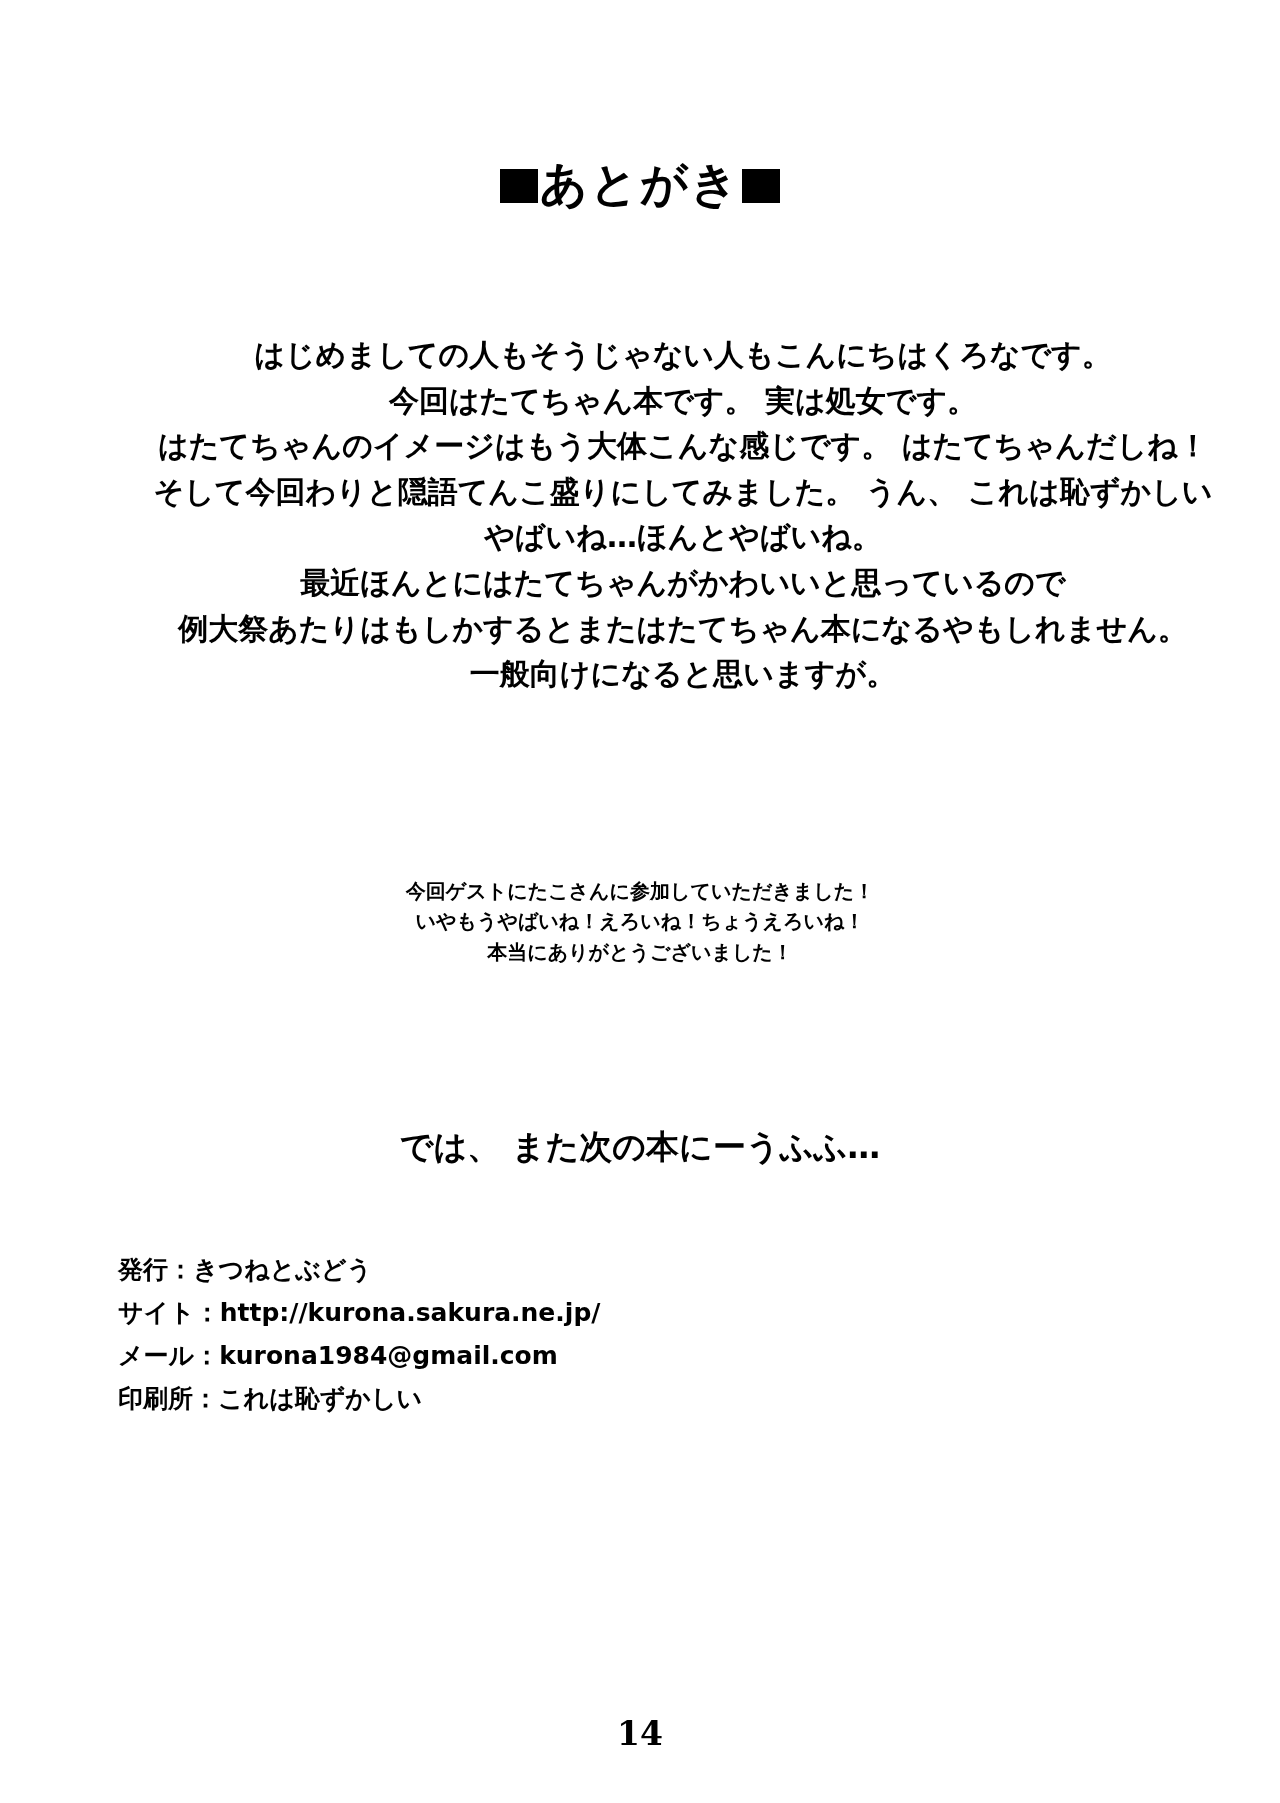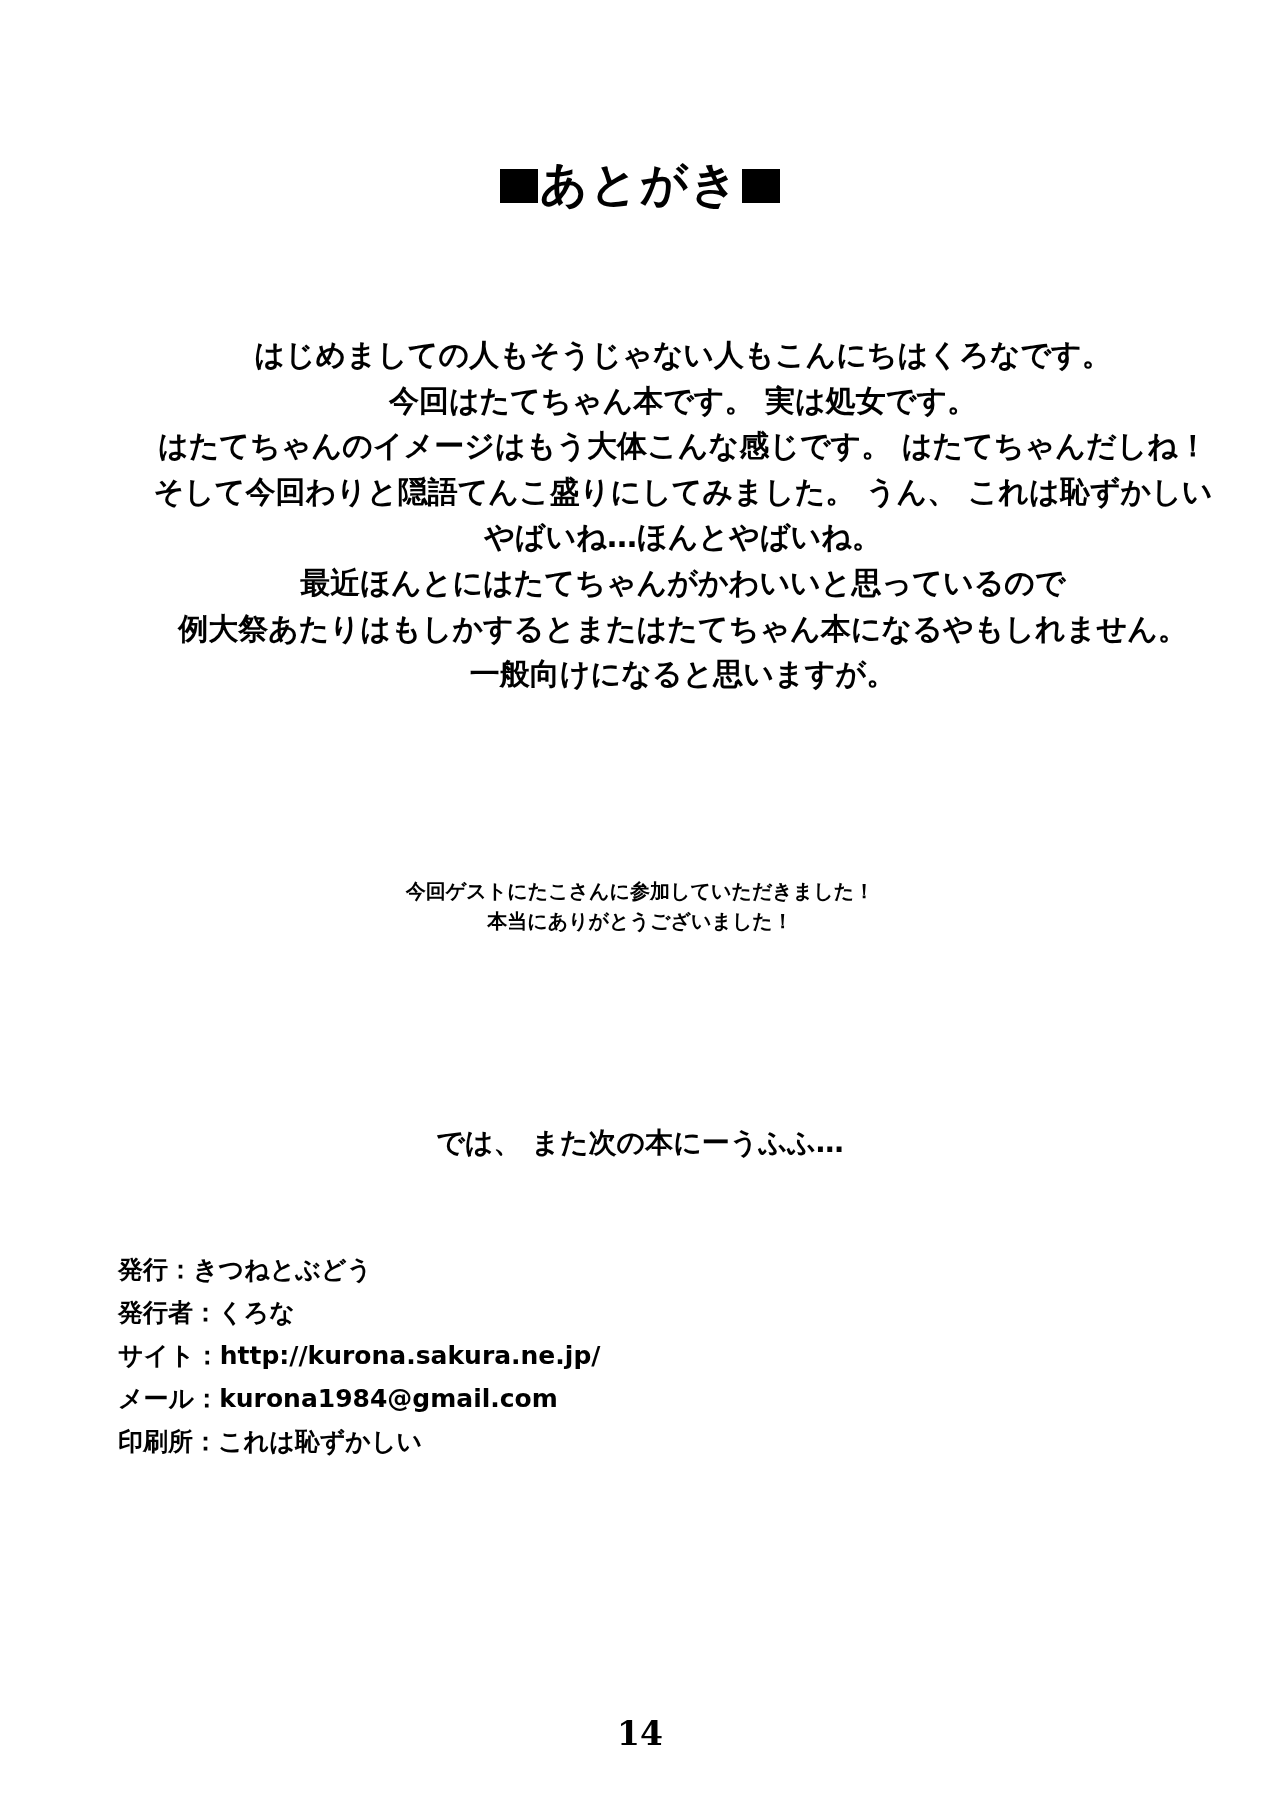--- a/index.html
+++ b/index.html
@@ -69,21 +69,21 @@
     top: 332px;
     font-size: 30px;
     padding-left: 43px;
   }
   #para-guest {
     top: 876px;
     font-size: 20px;
   }
   #para-closing {
     top: 1122px;
-    font-size: 28px;
+    font-size: 33px;
   }
 
   
   .colophon {
     position: absolute;
     left: 118px;
     top: 1248px;
     font-size: 25px;
     font-weight: bold;
     line-height: 1.72;
@@ -122,30 +122,30 @@
     <span class="line">はたてちゃんのイメージはもう大体こんな感じです。 はたてちゃんだしね！</span>
     <span class="line">そして今回わりと隠語てんこ盛りにしてみました。 うん、 これは恥ずかしい</span>
     <span class="line">やばいね…ほんとやばいね。</span>
     <span class="line">最近ほんとにはたてちゃんがかわいいと思っているので</span>
     <span class="line">例大祭あたりはもしかするとまたはたてちゃん本になるやもしれません。</span>
     <span class="line">一般向けになると思いますが。</span>
   </div>
 
   <div class="para" id="para-guest">
     <span class="line">今回ゲストにたこさんに参加していただきました！</span>
+    <span class="line">いやもうやばいね！えろいね！ちょうえろいね！</span>
     <span class="line">本当にありがとうございました！</span>
   </div>
 
   <div class="para" id="para-closing">
     <span class="line">では、 また次の本にーうふふ…</span>
   </div>
 
   <div class="colophon">
     <span class="row">発行：きつねとぶどう</span>
-    <span class="row">発行者：くろな</span>
     <span class="row">サイト：http://kurona.sakura.ne.jp/</span>
     <span class="row">メール：kurona1984@gmail.com</span>
     <span class="row">印刷所：これは恥ずかしい</span>
   </div>
 
   <div class="page-number">14</div>
 
 </div>
 
 </body></html>

